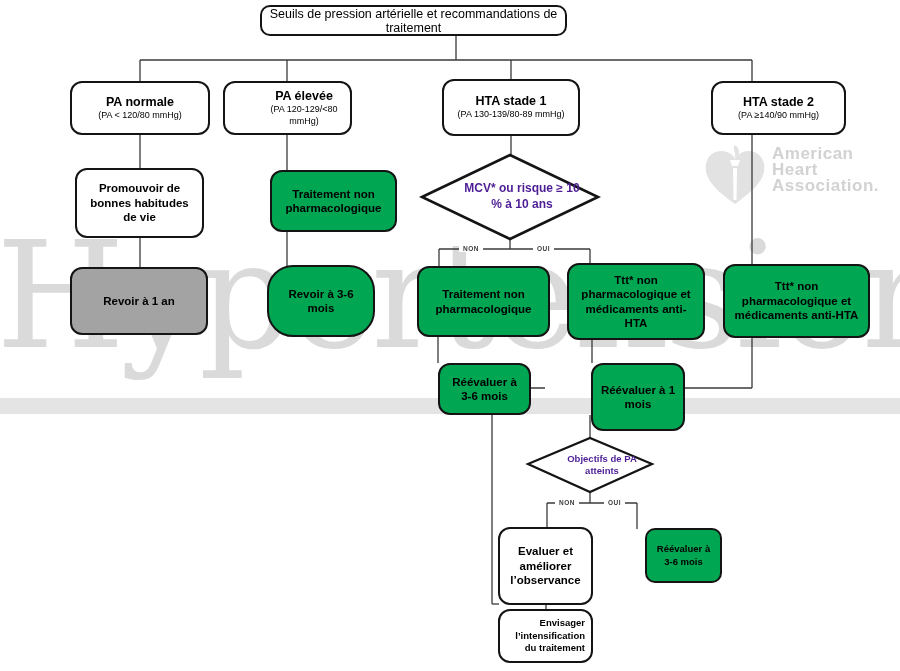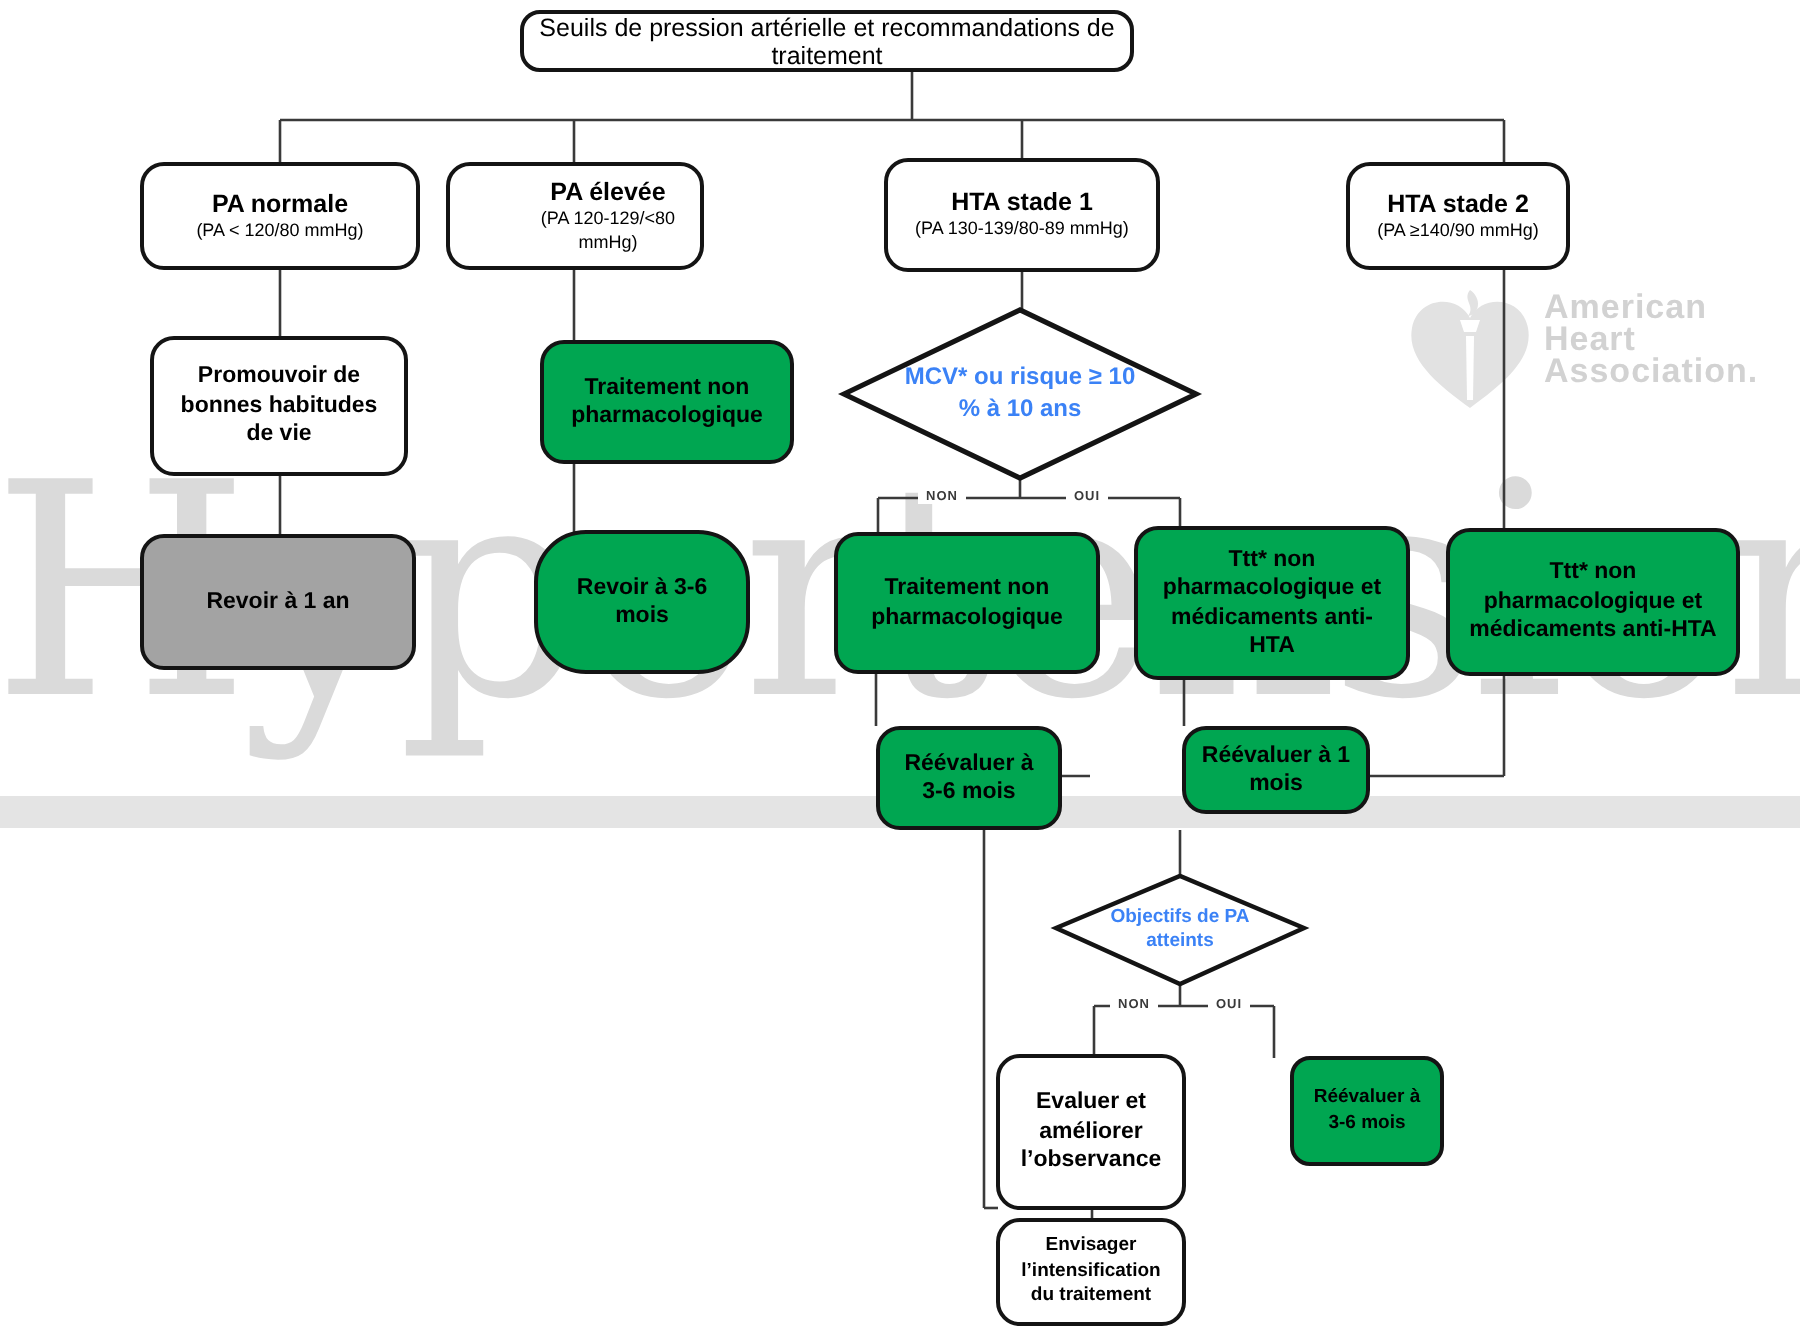--- a/index.html
+++ b/index.html
@@ -34,21 +34,21 @@
   .node.green{background:#00a651;margin-left:45px;}
   .node.yellow{background:#a3a3a3;}
   .title-box{font-size:12.5px;border-width:2px;border-radius:10px;}
   .cat .t{font-weight:bold;font-size:12.5px;line-height:1.2;}
   .cat .s{font-size:9px;line-height:1.25;}
   .body-txt{font-weight:bold;font-size:11.5px;line-height:1.25;}
   .small-txt{font-weight:bold;font-size:9.5px;line-height:1.3;}
   
   .dtext{
     position:absolute;z-index:21;display:flex;align-items:center;justify-content:center;
-    text-align:center;font-weight:bold;color:#3b82f6;
+    text-align:center;font-weight:bold;color:#4c1d95;margin-left:12px;
   }
   
   .branch{
     position:absolute;z-index:15;font-size:6.5px;font-weight:bold;color:#3a3a3a;
     background:#ffffff;padding:0 4px;letter-spacing:.5px;
   }
 </style>
 </head>
 <body>
 
@@ -123,40 +123,40 @@
         <div class="t">PA élevée</div>
          <div class="s">(PA 120-129/&lt;80 mmHg)</div>
       </div>
   </div>
   <div class="node cat" style="left:442px;top:79px;width:138px;height:57px;">
     <div>
         <div class="t">HTA stade 1</div>
          <div class="s" style="max-width:110px;margin:0 auto;">(PA 130-139/80-89 mmHg)</div>
       </div>
   </div>
-  <div class="node cat" style="left:673px;top:81px;width:112px;height:54px;">
+  <div class="node cat" style="left:711px;top:81px;width:135px;height:54px;">
     <div>
         <div class="t">HTA stade 2</div>
          <div class="s">(PA ≥140/90 mmHg)</div>
       </div>
   </div>
 
   <div class="node body-txt" style="left:75px;top:168px;width:129px;height:70px;">Promouvoir de bonnes habitudes de vie</div>
   <div class="node green body-txt" style="left:225px;top:170px;width:127px;height:62px;">Traitement non pharmacologique</div>
 
   <div class="dtext" style="left:448px;top:163px;width:124px;height:68px;font-size:12px;line-height:1.3;">MCV* ou risque ≥ 10 % à 10 ans</div>
 
   <div class="node yellow body-txt" style="left:70px;top:267px;width:138px;height:68px;">Revoir à 1 an</div>
   <div class="node green body-txt" style="left:222px;top:265px;width:108px;height:72px;border-radius:26px;">Revoir à 3-6 mois</div>
   <div class="node green body-txt" style="left:372px;top:266px;width:133px;height:71px;">Traitement non pharmacologique</div>
   <div class="node green body-txt" style="left:522px;top:263px;width:138px;height:77px;">Ttt* non pharmacologique et médicaments anti-HTA</div>
   <div class="node green body-txt" style="left:678px;top:264px;width:147px;height:74px;">Ttt* non pharmacologique et médicaments anti-HTA</div>
 
   <div class="node green body-txt" style="left:393px;top:363px;width:93px;height:52px;">Réévaluer à 3-6 mois</div>
-  <div class="node green body-txt" style="left:546px;top:363px;width:94px;height:44px;">Réévaluer à 1 mois</div>
+  <div class="node green body-txt" style="left:546px;top:363px;width:94px;height:68px;">Réévaluer à 1 mois</div>
 
   <div class="dtext" style="left:545px;top:451px;width:90px;height:28px;font-size:9.5px;line-height:1.3;">Objectifs de PA atteints</div>
 
   <div class="node body-txt" style="left:498px;top:527px;width:95px;height:78px;">Evaluer et améliorer l’observance</div>
   <div class="node green small-txt" style="left:600px;top:528px;width:77px;height:55px;border-radius:10px;">Réévaluer à 3-6 mois</div>
-  <div class="node small-txt" style="left:498px;top:609px;width:95px;height:54px;">Envisager l’intensification du traitement</div>
+  <div class="node small-txt" style="left:498px;top:609px;width:95px;height:54px;text-align:right;">Envisager l’intensification du traitement</div>
 
 </div>
 
 </body></html>

